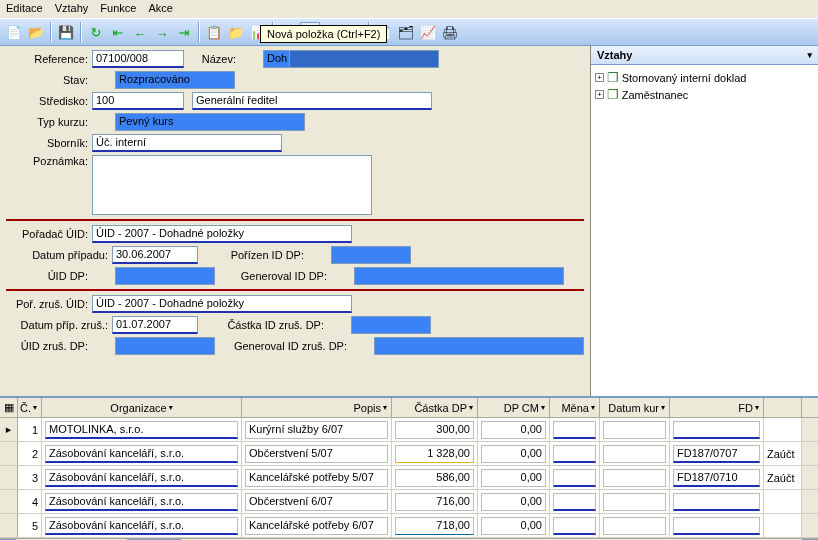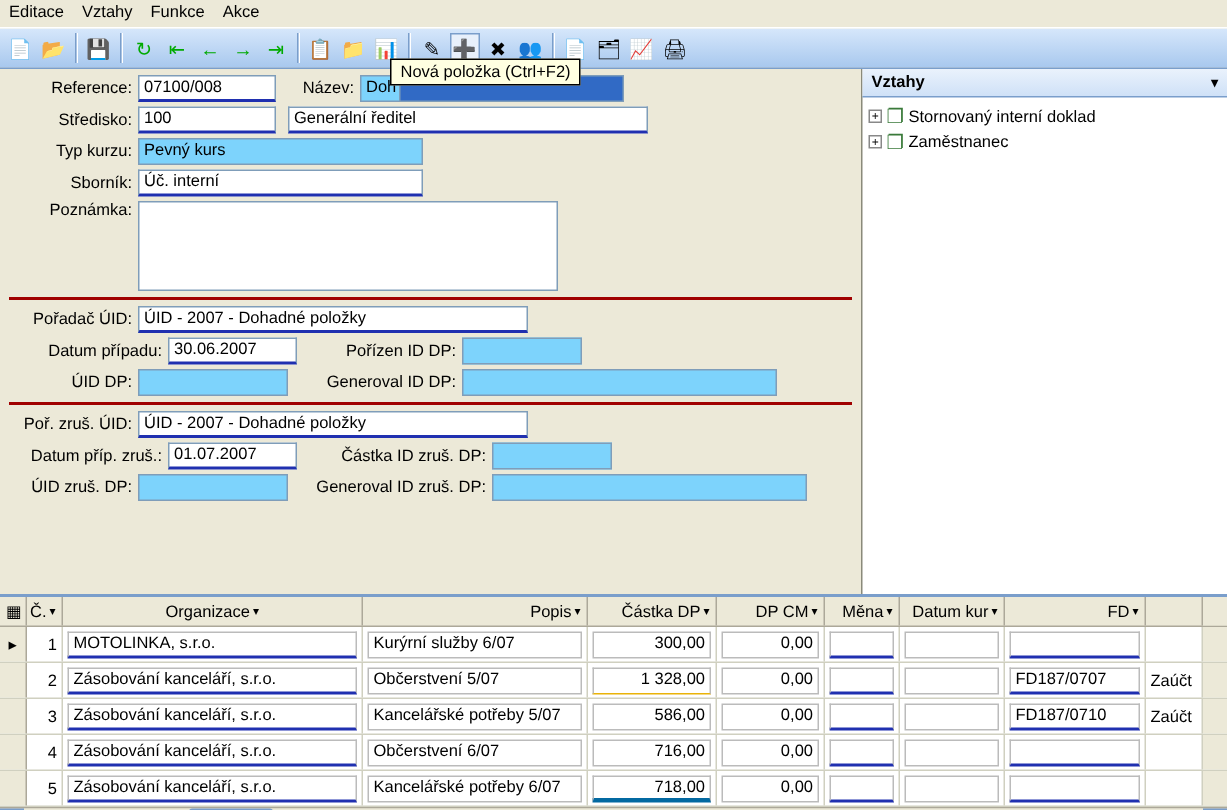--- a/index.html
+++ b/index.html
@@ -2,35 +2,35 @@
 <html><head>
 <meta charset="utf-8">
 <style>
 * { box-sizing: border-box; margin: 0; padding: 0; font-family: Tahoma, sans-serif; font-size: 11px; }
 body { background: #ece9d8; width: 818px; height: 540px; overflow: hidden; }
 .menubar { background: #ece9d8; padding: 2px 6px; display: flex; gap: 12px; height: 18px; }
 .menubar span { cursor: default; }
 .toolbar { background: linear-gradient(#d6e7fb, #a8c8ee); height: 28px; border-top: 1px solid #fff; border-bottom: 1px solid #7a9ecb; display: flex; align-items: center; padding: 0 4px; gap: 2px; position: relative; }
 .tbtn { width: 20px; height: 20px; display: flex; align-items: center; justify-content: center; cursor: pointer; border: 1px solid transparent; font-size: 13px; }
 .tsep { width: 2px; height: 20px; border-left: 1px solid #7a9ecb; border-right: 1px solid #fff; margin: 0 2px; }
-.tooltip { position: absolute; left: 260px; top: 20px; background: #ffffe1; border: 1px solid #000; padding: 2px 6px; font-size: 11px; z-index: 100; }
+.tooltip { position: absolute; left: 260px; top: 6px; background: #ffffe1; border: 1px solid #000; padding: 2px 6px; font-size: 11px; z-index: 100; }
 .main { display: flex; height: 350px; }
 .form-area { flex: 1; padding: 4px 6px; }
 .side-area { width: 244px; border-left: 1px solid #8a8a7a; background: #fff; display: flex; flex-direction: column; }
 .side-head { background: linear-gradient(#eaf2fc, #cfe1f7); padding: 3px 6px; font-weight: bold; display: flex; align-items: center; border-bottom: 1px solid #7a9ecb; }
 .side-head-arrow { margin-left: auto; font-size: 9px; }
 .side-body { padding: 4px; flex: 1; }
 .tree-item { display: flex; align-items: center; gap: 3px; padding: 1px 0; }
 .exp { width: 9px; height: 9px; border: 1px solid #888; display: flex; align-items: center; justify-content: center; font-size: 8px; line-height: 1; background: #fff; }
 .doc-icon { color: #3a7a3a; font-size: 13px; }
 .row { display: flex; align-items: center; margin-bottom: 3px; }
 .lbl { width: 86px; text-align: right; padding-right: 4px; color: #000; }
 .lbl2 { text-align: right; padding-right: 4px; }
 .inp { background: #fff; border: 1px solid #7f9db9; border-bottom: 2px solid #2030b0; padding: 1px 3px; height: 18px; }
-.inp-plain { background: #7dd3fc; border: 1px solid #7f9db9; padding: 1px 3px; height: 18px; }
+.inp-plain { background: #3b82f6; border: 1px solid #7f9db9; padding: 1px 3px; height: 18px; margin-left: 23px; }
 .inp-sel { background: #316ac5; color: #fff; border: 1px solid #7f9db9; padding: 1px 3px; height: 18px; }
 .textarea { background: #fff; border: 1px solid #7f9db9; height: 60px; width: 280px; }
 .hr-red { height: 2px; background: #a00000; margin: 4px 0; }
 .grid-area { background: #fff; border-top: 2px solid #7a9ecb; }
 .grid-head { background: #ece9d8; display: flex; height: 20px; border-bottom: 1px solid #aca899; }
 .gh { border-right: 1px solid #aca899; display: flex; align-items: center; padding: 0 4px; position: relative; }
 .gh .arrow { font-size: 8px; margin-left: 2px; }
 .gh-r { justify-content: flex-end; }
 .grid-body { }
 .grow { display: flex; height: 24px; border-bottom: 1px solid #d0d0c0; }
@@ -90,20 +90,24 @@
     <div class="row">
       <div class="lbl">Reference:</div>
       <div class="inp" style="width:92px">07100/008</div>
       <div class="lbl2" style="width:56px">Název:</div>
       <div style="display:flex">
         <div class="inp-plain" style="border-right:none; width:26px">Doh</div>
         <div class="inp-sel" style="width:150px"></div>
       </div>
     </div>
 
+    <div class="row">
+      <div class="lbl">Stav:</div>
+      <div class="inp-plain" style="width:120px">Rozpracováno</div>
+    </div>
 
     <div class="row">
       <div class="lbl">Středisko:</div>
       <div class="inp" style="width:92px">100</div>
       <div style="width:8px"></div>
       <div class="inp" style="width:240px">Generální ředitel</div>
     </div>
 
     <div class="row">
       <div class="lbl">Typ kurzu:</div>
@@ -331,21 +335,21 @@
       <div class="grow">
         <div class="rowhandle"></div>
         <div class="gcell rownum">5</div>
         <div class="gcell" style="width:200px">
           <div class="cin">Zásobování kanceláří, s.r.o.</div>
         </div>
         <div class="gcell" style="width:150px">
           <div class="cin" style="border-bottom:1px solid #bbb">Kancelářské potřeby 6/07</div>
         </div>
         <div class="gcell gcell-r" style="width:86px">
-          <div class="cin cin-r" style="border-bottom:3px solid #0369a1">718,00</div>
+          <div class="cin cin-r" style="border-bottom:1px solid #0369a1">718,00</div>
         </div>
         <div class="gcell gcell-r" style="width:72px">
           <div class="cin cin-r" style="border-bottom:1px solid #bbb">0,00</div>
         </div>
         <div class="gcell" style="width:50px">
           <div class="cin"></div>
         </div>
         <div class="gcell" style="width:70px">
           <div class="cin" style="border-bottom:1px solid #bbb"></div>
         </div>

